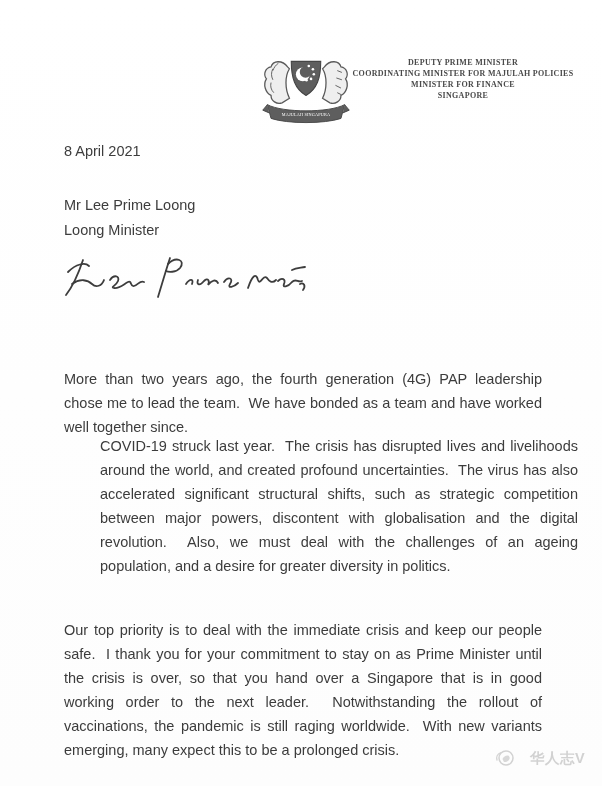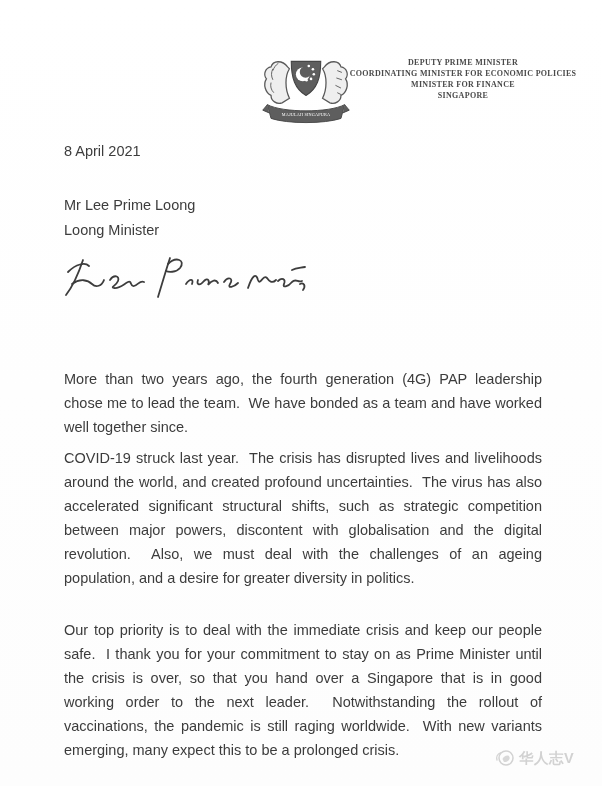--- a/index.html
+++ b/index.html
@@ -53,29 +53,29 @@
     position: absolute;
     left: 64px;
     width: 478px;
     font-size: 14.5px;
     line-height: 24px;
     text-align: justify;
     white-space: pre-wrap;
     color: #3c3c3c;
   }
   .para-1 { top: 331px; margin-top: 36px; }
-  .para-2 { top: 431px; }
+  .para-2 { top: 419px; margin-left: 36px; }
   .para-3 { top: 603px; }
   
   .watermark {
     position: absolute;
     left: 495px; top: 748px;
     display: flex;
     align-items: center;
-    gap: 4px;
+    gap: 15px;
     color: #d2d2d2;
     font-size: 14.5px;
     font-weight: bold;
     letter-spacing: 0.5px;
   }
   .watermark svg { display:block; }
 </style>
 </head>
 <body>
 
@@ -102,21 +102,21 @@
       <circle cx="50.5" cy="30.5" r="1.4" fill="#ffffff"></circle>
 
       <path d="M8,57 C25,66 75,66 92,57 L88,72 C70,78 30,78 12,72 Z" fill="#5e5e5e" stroke="#454545" stroke-width="1"></path>
       <path d="M8,57 L3,63 L10,66 M92,57 L97,63 L90,66" fill="#5e5e5e" stroke="#454545" stroke-width="1"></path>
       <text x="50" y="69.5" text-anchor="middle" font-size="4.6" fill="#ffffff" font-family="Liberation Serif, serif" letter-spacing="0.2">MAJULAH SINGAPURA</text>
     </svg>
   </div>
 
   <div class="letterhead-text">
     <div>DEPUTY PRIME MINISTER</div>
-    <div>COORDINATING MINISTER FOR ECONOMIC POLICIES</div>
+    <div>COORDINATING MINISTER FOR MAJULAH POLICIES</div>
     <div>MINISTER FOR FINANCE</div>
     <div>SINGAPORE</div>
   </div>
 
   <div class="date-line">8 April 2021</div>
 
   <div class="recipient">
     <div>Mr Lee Prime Loong</div>
     <div>Loong Minister</div>
   </div>

